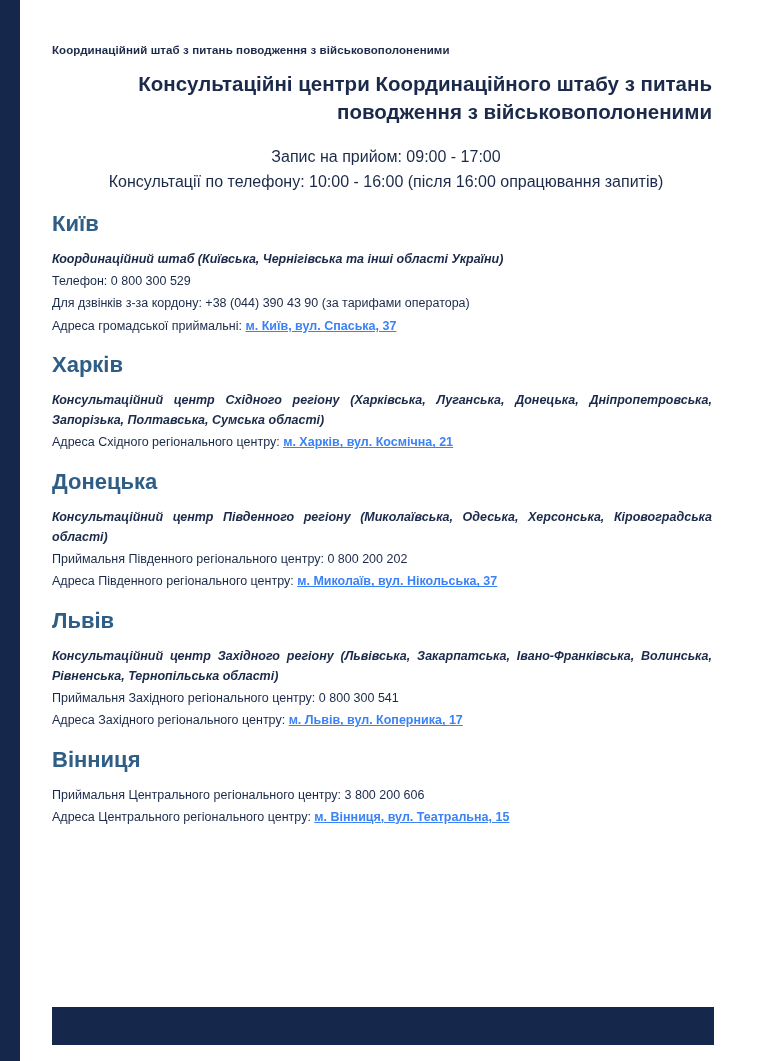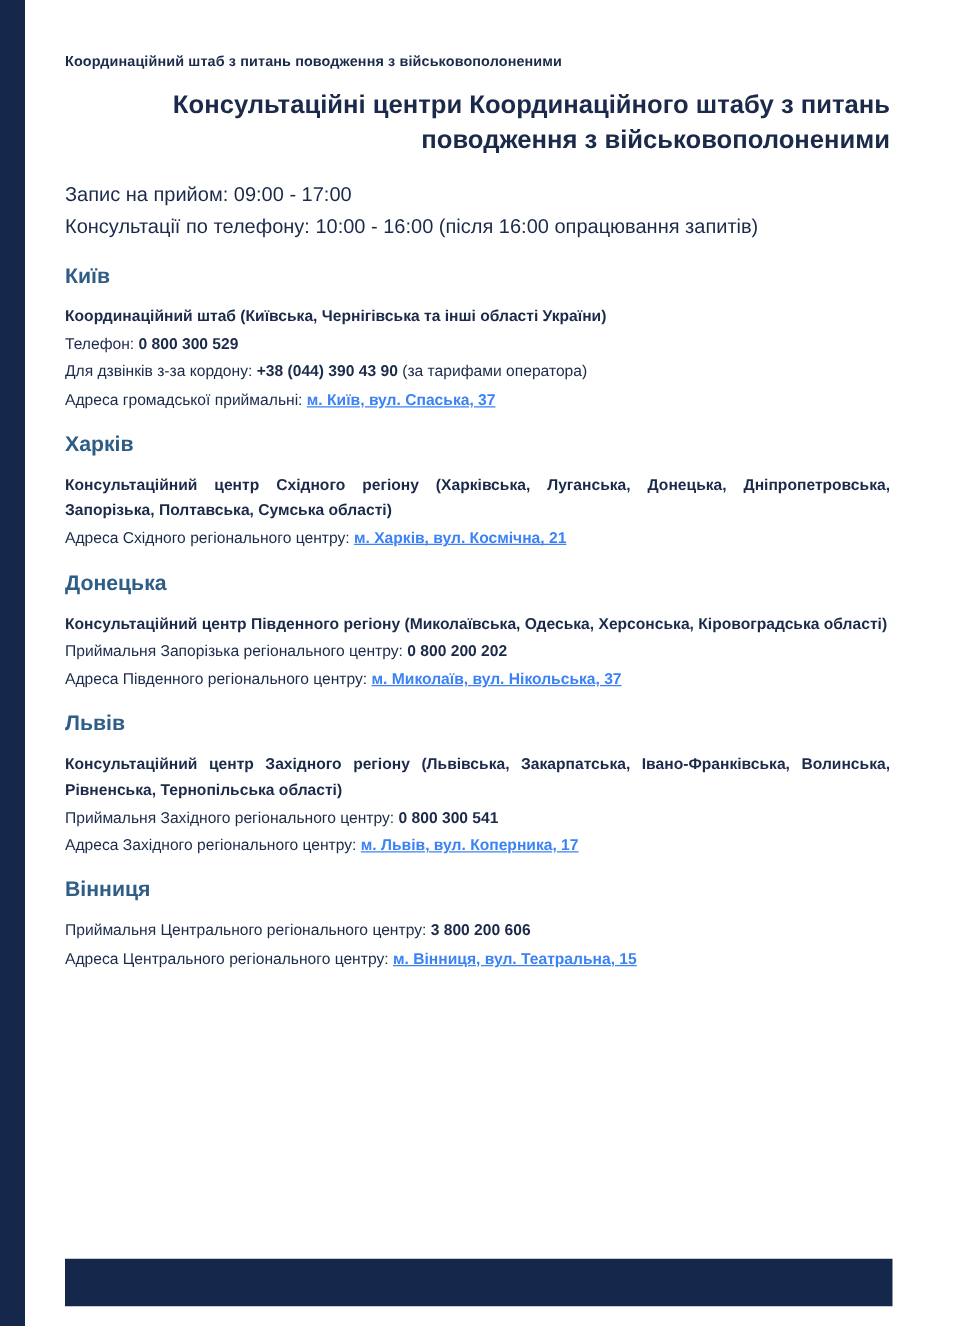--- a/index.html
+++ b/index.html
@@ -61,47 +61,49 @@
     text-align: right;
   }
   .hours {
     font-size: 16px;
     color: #1b2a4a;
     line-height: 1.55;
     margin-bottom: 14px;
   }
   .hours div {
     white-space: nowrap;
+    text-align: center;
   }
   .city {
-    font-size: 17px;
+    font-size: 22px;
     font-weight: bold;
     color: #2e5d86;
     margin-top: 16px;
     margin-bottom: 12px;
   }
   .block {
     margin-bottom: 4px;
   }
   .line {
     font-size: 12.5px;
     color: #1b2a4a;
     line-height: 1.62;
     margin-bottom: 2px;
   }
   .line.bold {
     font-weight: bold;
+    font-style: italic;
   }
   .line.justify {
     text-align: justify;
     text-align-last: left;
     max-width: 660px;
   }
   .line .b {
-    font-weight: bold;
+    font-weight: normal;
   }
   .link {
     color: #3b82f6;
     text-decoration: underline;
     font-weight: bold;
   }
 </style>
 </head>
 <body>
 
@@ -130,21 +132,21 @@
           <div class="line"><span>Адреса громадської приймальні: </span><span class="link">м. Київ, вул. Спаська, 37</span></div>
         </div>
         <div class="block">
           <div class="city">Харків</div>
           <div class="line bold justify">Консультаційний центр Східного регіону (Харківська, Луганська, Донецька, Дніпропетровська, Запорізька, Полтавська, Сумська області)</div>
           <div class="line"><span>Адреса Східного регіонального центру: </span><span class="link">м. Харків, вул. Космічна, 21</span></div>
         </div>
         <div class="block">
           <div class="city">Донецька</div>
           <div class="line bold justify">Консультаційний центр Південного регіону (Миколаївська, Одеська, Херсонська, Кіровоградська області)</div>
-          <div class="line"><span>Приймальня Запорізька регіонального центру: </span><span class="b">0 800 200 202</span></div>
+          <div class="line"><span>Приймальня Південного регіонального центру: </span><span class="b">0 800 200 202</span></div>
           <div class="line"><span>Адреса Південного регіонального центру: </span><span class="link">м. Миколаїв, вул. Нікольська, 37</span></div>
         </div>
         <div class="block">
           <div class="city">Львів</div>
           <div class="line bold justify">Консультаційний центр Західного регіону (Львівська, Закарпатська, Івано-Франківська, Волинська, Рівненська, Тернопільська області)</div>
           <div class="line"><span>Приймальня Західного регіонального центру: </span><span class="b">0 800 300 541</span></div>
           <div class="line"><span>Адреса Західного регіонального центру: </span><span class="link">м. Львів, вул. Коперника, 17</span></div>
         </div>
         <div class="block">
           <div class="city">Вінниця</div>

